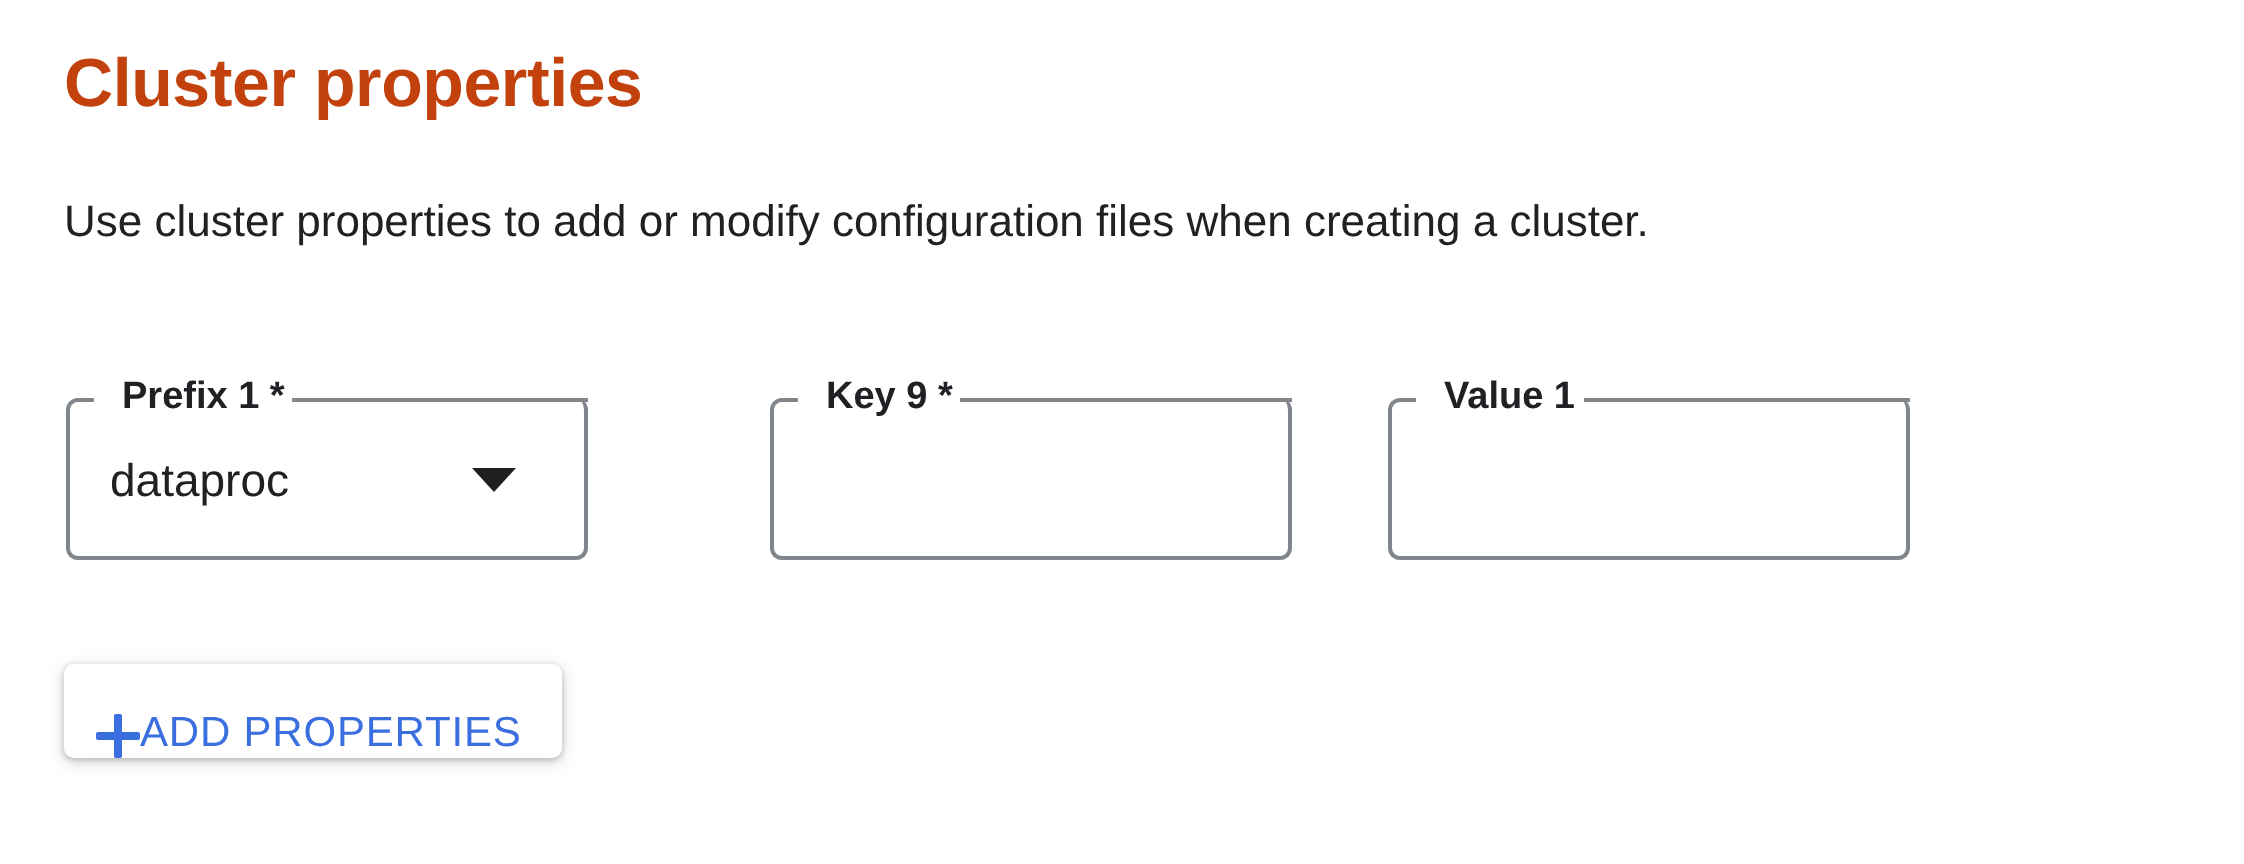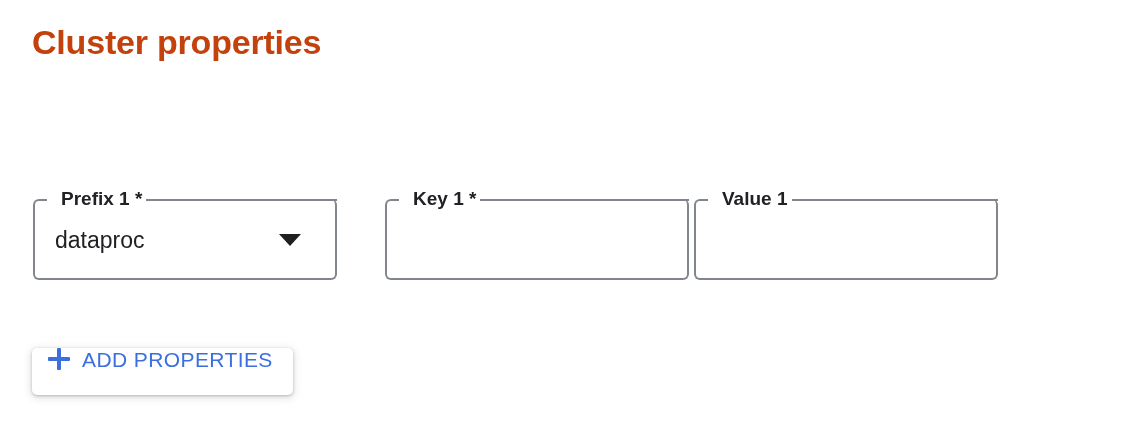--- a/index.html
+++ b/index.html
@@ -51,21 +51,21 @@
     position: absolute;
     left: 0;
     top: 199px;
     width: 1122px;
     height: 90px;
   }
 
   .form-field {
     position: absolute;
     top: 0;
-    width: 304px;
+    width: 261px;
     height: 81px;
     box-sizing: border-box;
     text-decoration: underline;
   }
   .form-field.f1 { left: 33px; }
   .form-field.f2 { left: 385px; }
   .form-field.f3 { left: 694px; }
 
   
   .outline {
@@ -153,26 +153,25 @@
     height: 0;
     border-left: 11px solid transparent;
     border-right: 11px solid transparent;
     border-top: 12px solid #1f1f1f;
   }
 
   
   .add-button {
     position: absolute;
     left: 32px;
-    top: 348px;
+    top: 332px;
     height: 47px;
     padding: 0 20px 0 16px;
     display: inline-flex;
-    align-items: flex-start;
-    gap: 12px;
+    align-items: flex-end;
     background: #ffffff;
     border: none;
     border-radius: 5px;
     box-shadow: 0 1px 3px rgba(60,64,67,0.30), 0 2px 8px 1px rgba(60,64,67,0.15);
     cursor: pointer;
     font-family: inherit;
   }
   .add-button .plus {
     position: relative;
     width: 22px;
@@ -201,20 +200,21 @@
     white-space: nowrap;
   }
 </style>
 </head>
 <body>
 
 <div class="page">
 
   <div class="page-title">Cluster properties</div>
 
+  <div class="page-subtitle">Use cluster properties to add or modify configuration files when creating a cluster.</div>
 
   <div class="field-row">
 
     <div class="form-field f1">
       <div class="outline">
         <span class="leading"></span>
         <span class="notch" style="width: 99px;"></span>
         <span class="notch-top" style="left: 113px; right: 0px;"></span>
         <span class="trailing" style="left: 113px; border-top: none;"></span>
       </div>
@@ -225,21 +225,21 @@
       </div>
     </div>
 
     <div class="form-field f2">
       <div class="outline">
         <span class="leading"></span>
         <span class="notch" style="width: 81px;"></span>
         <span class="notch-top" style="left: 95px; right: 0px;"></span>
         <span class="trailing" style="left: 95px; border-top: none;"></span>
       </div>
-      <span class="field-label">Key 1 *</span>
+      <span class="field-label">Key 9 *</span>
     </div>
 
     <div class="form-field f3">
       <div class="outline">
         <span class="leading"></span>
         <span class="notch" style="width: 84px;"></span>
         <span class="notch-top" style="left: 98px; right: 0px;"></span>
         <span class="trailing" style="left: 98px; border-top: none;"></span>
       </div>
       <span class="field-label">Value 1</span>

